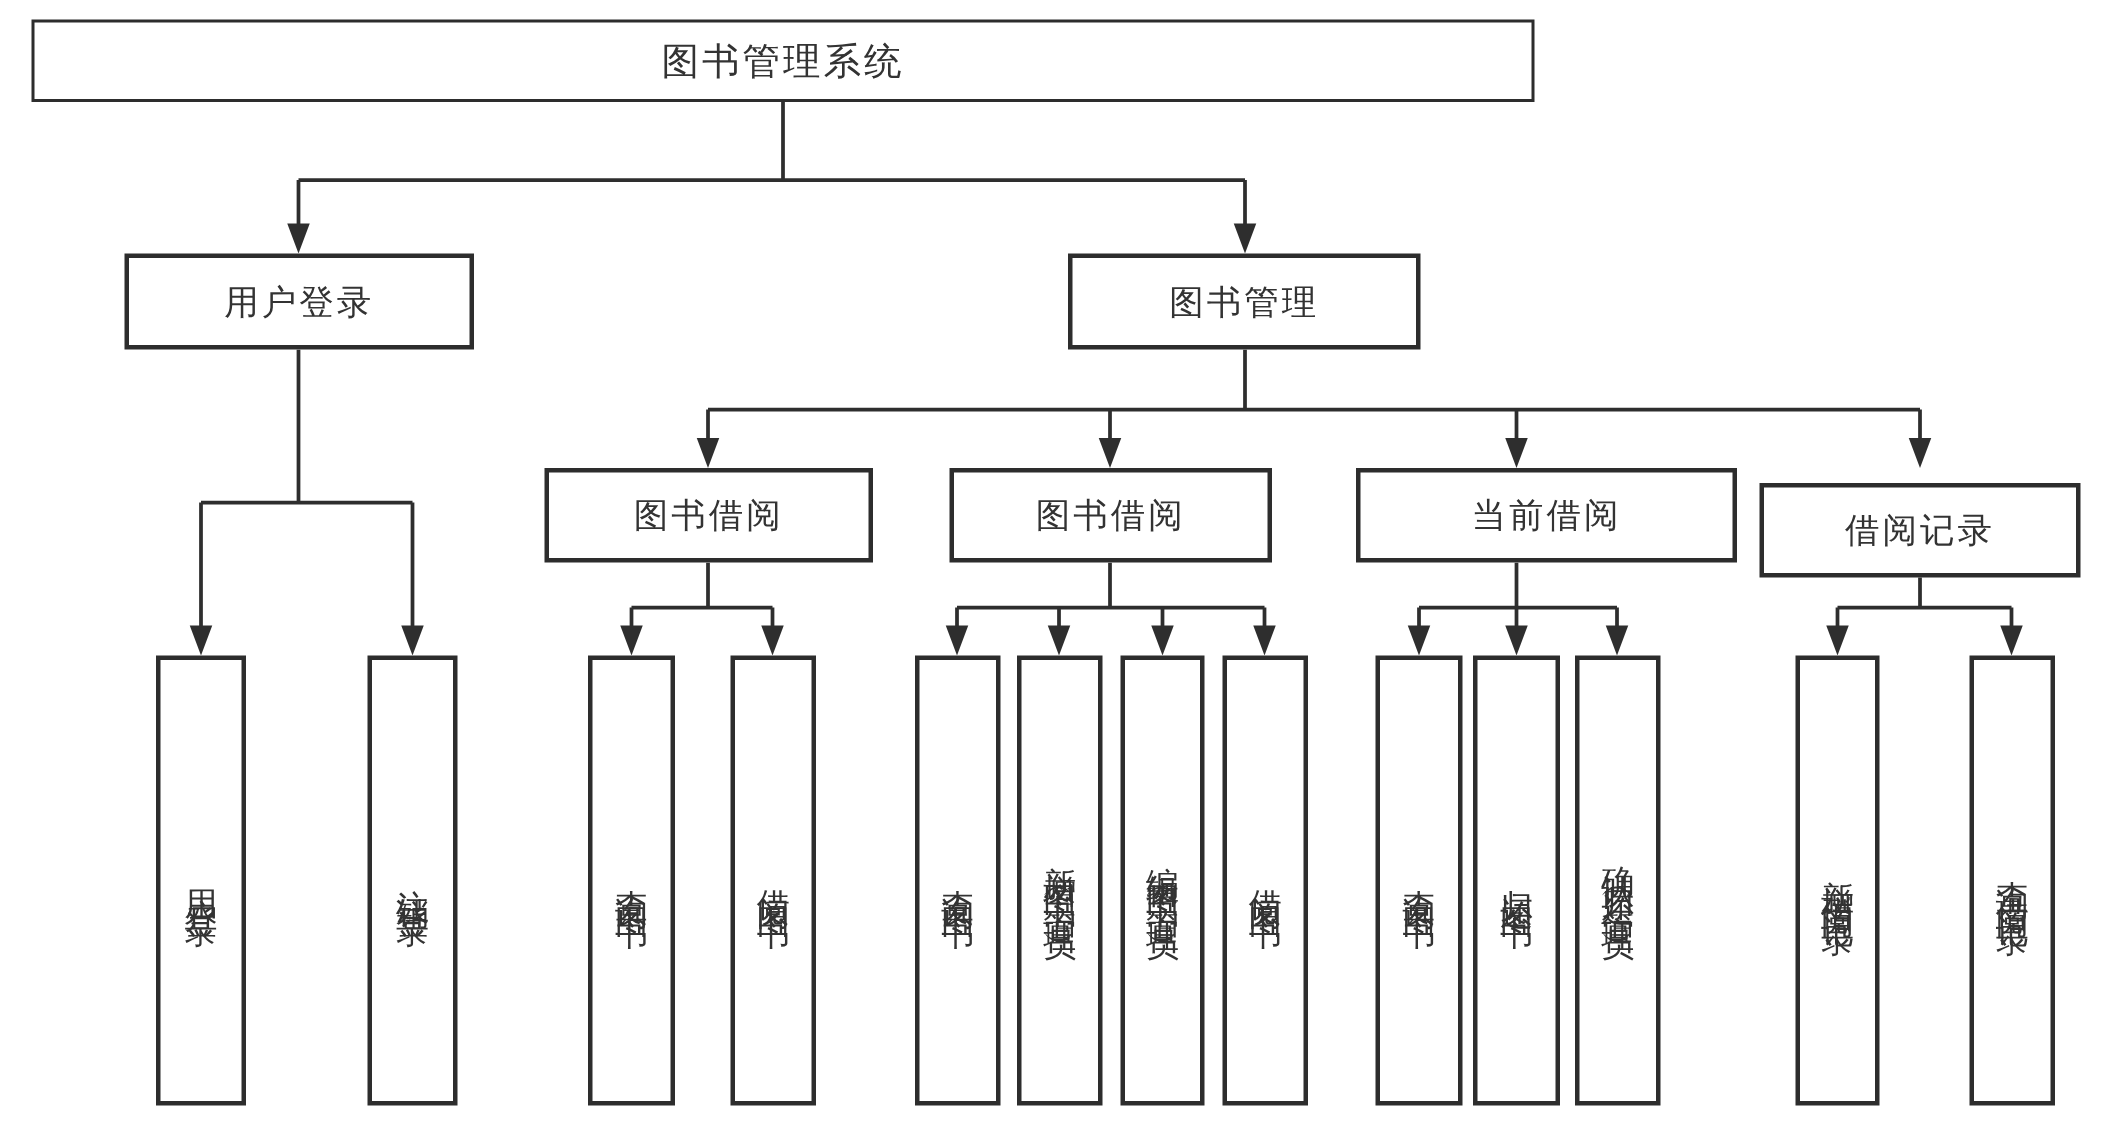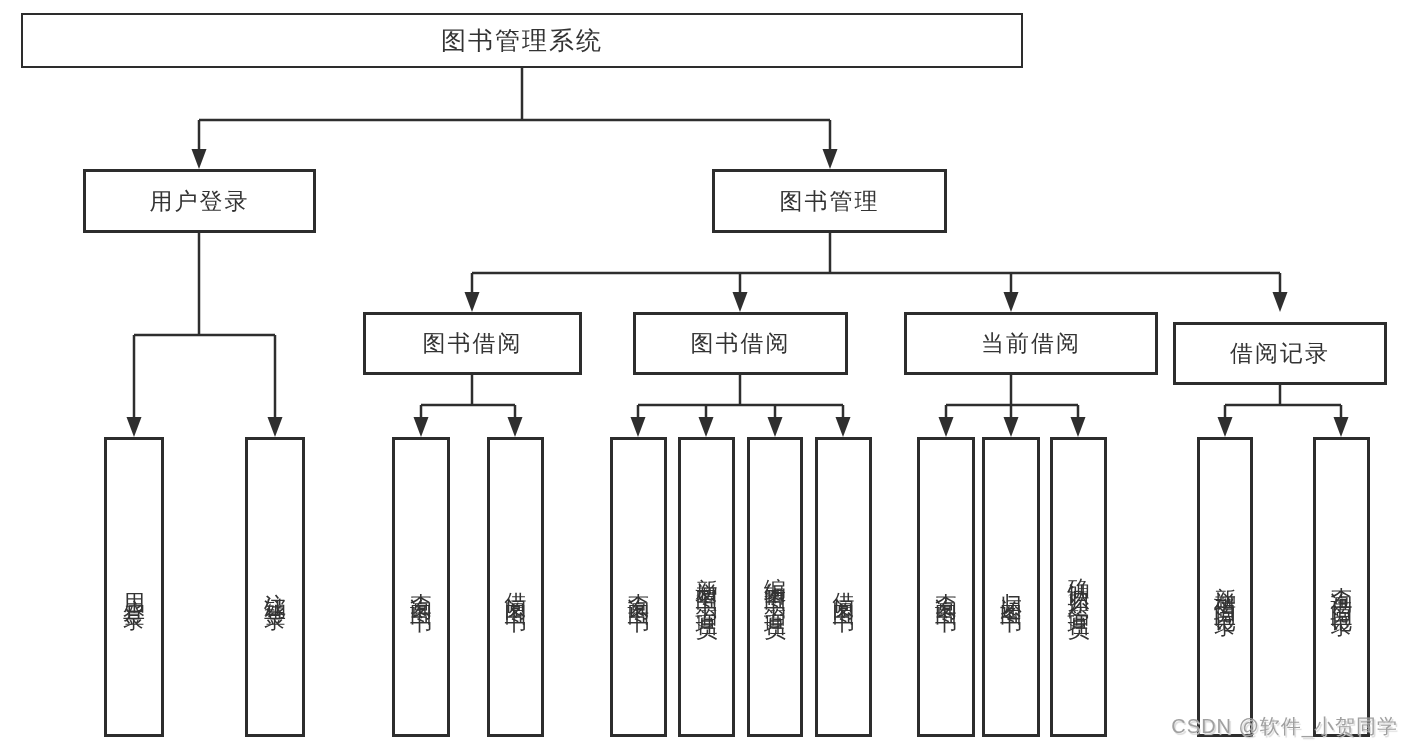--- a/index.html
+++ b/index.html
@@ -154,15 +154,14 @@
   <div class="node v" style="left:747px; top:437px; width:56px; height:300px;">编辑图书（管理员）</div>
   <div class="node v" style="left:815px; top:437px; width:57px; height:300px;">借阅图书</div>
 
   <div class="node v" style="left:917px; top:437px; width:58px; height:300px;">查询图书</div>
   <div class="node v" style="left:982px; top:437px; width:58px; height:300px;">归还图书</div>
   <div class="node v" style="left:1050px; top:437px; width:57px; height:300px;">确认归还（管理员）</div>
 
   <div class="node v" style="left:1197px; top:437px; width:56px; height:300px;">新增借阅记录</div>
   <div class="node v" style="left:1313px; top:437px; width:57px; height:300px;">查询借阅记录</div>
 
-  <div class="watermark">CSDN @软件_小贺同学</div>
 
 </div>
 
 </body></html>

